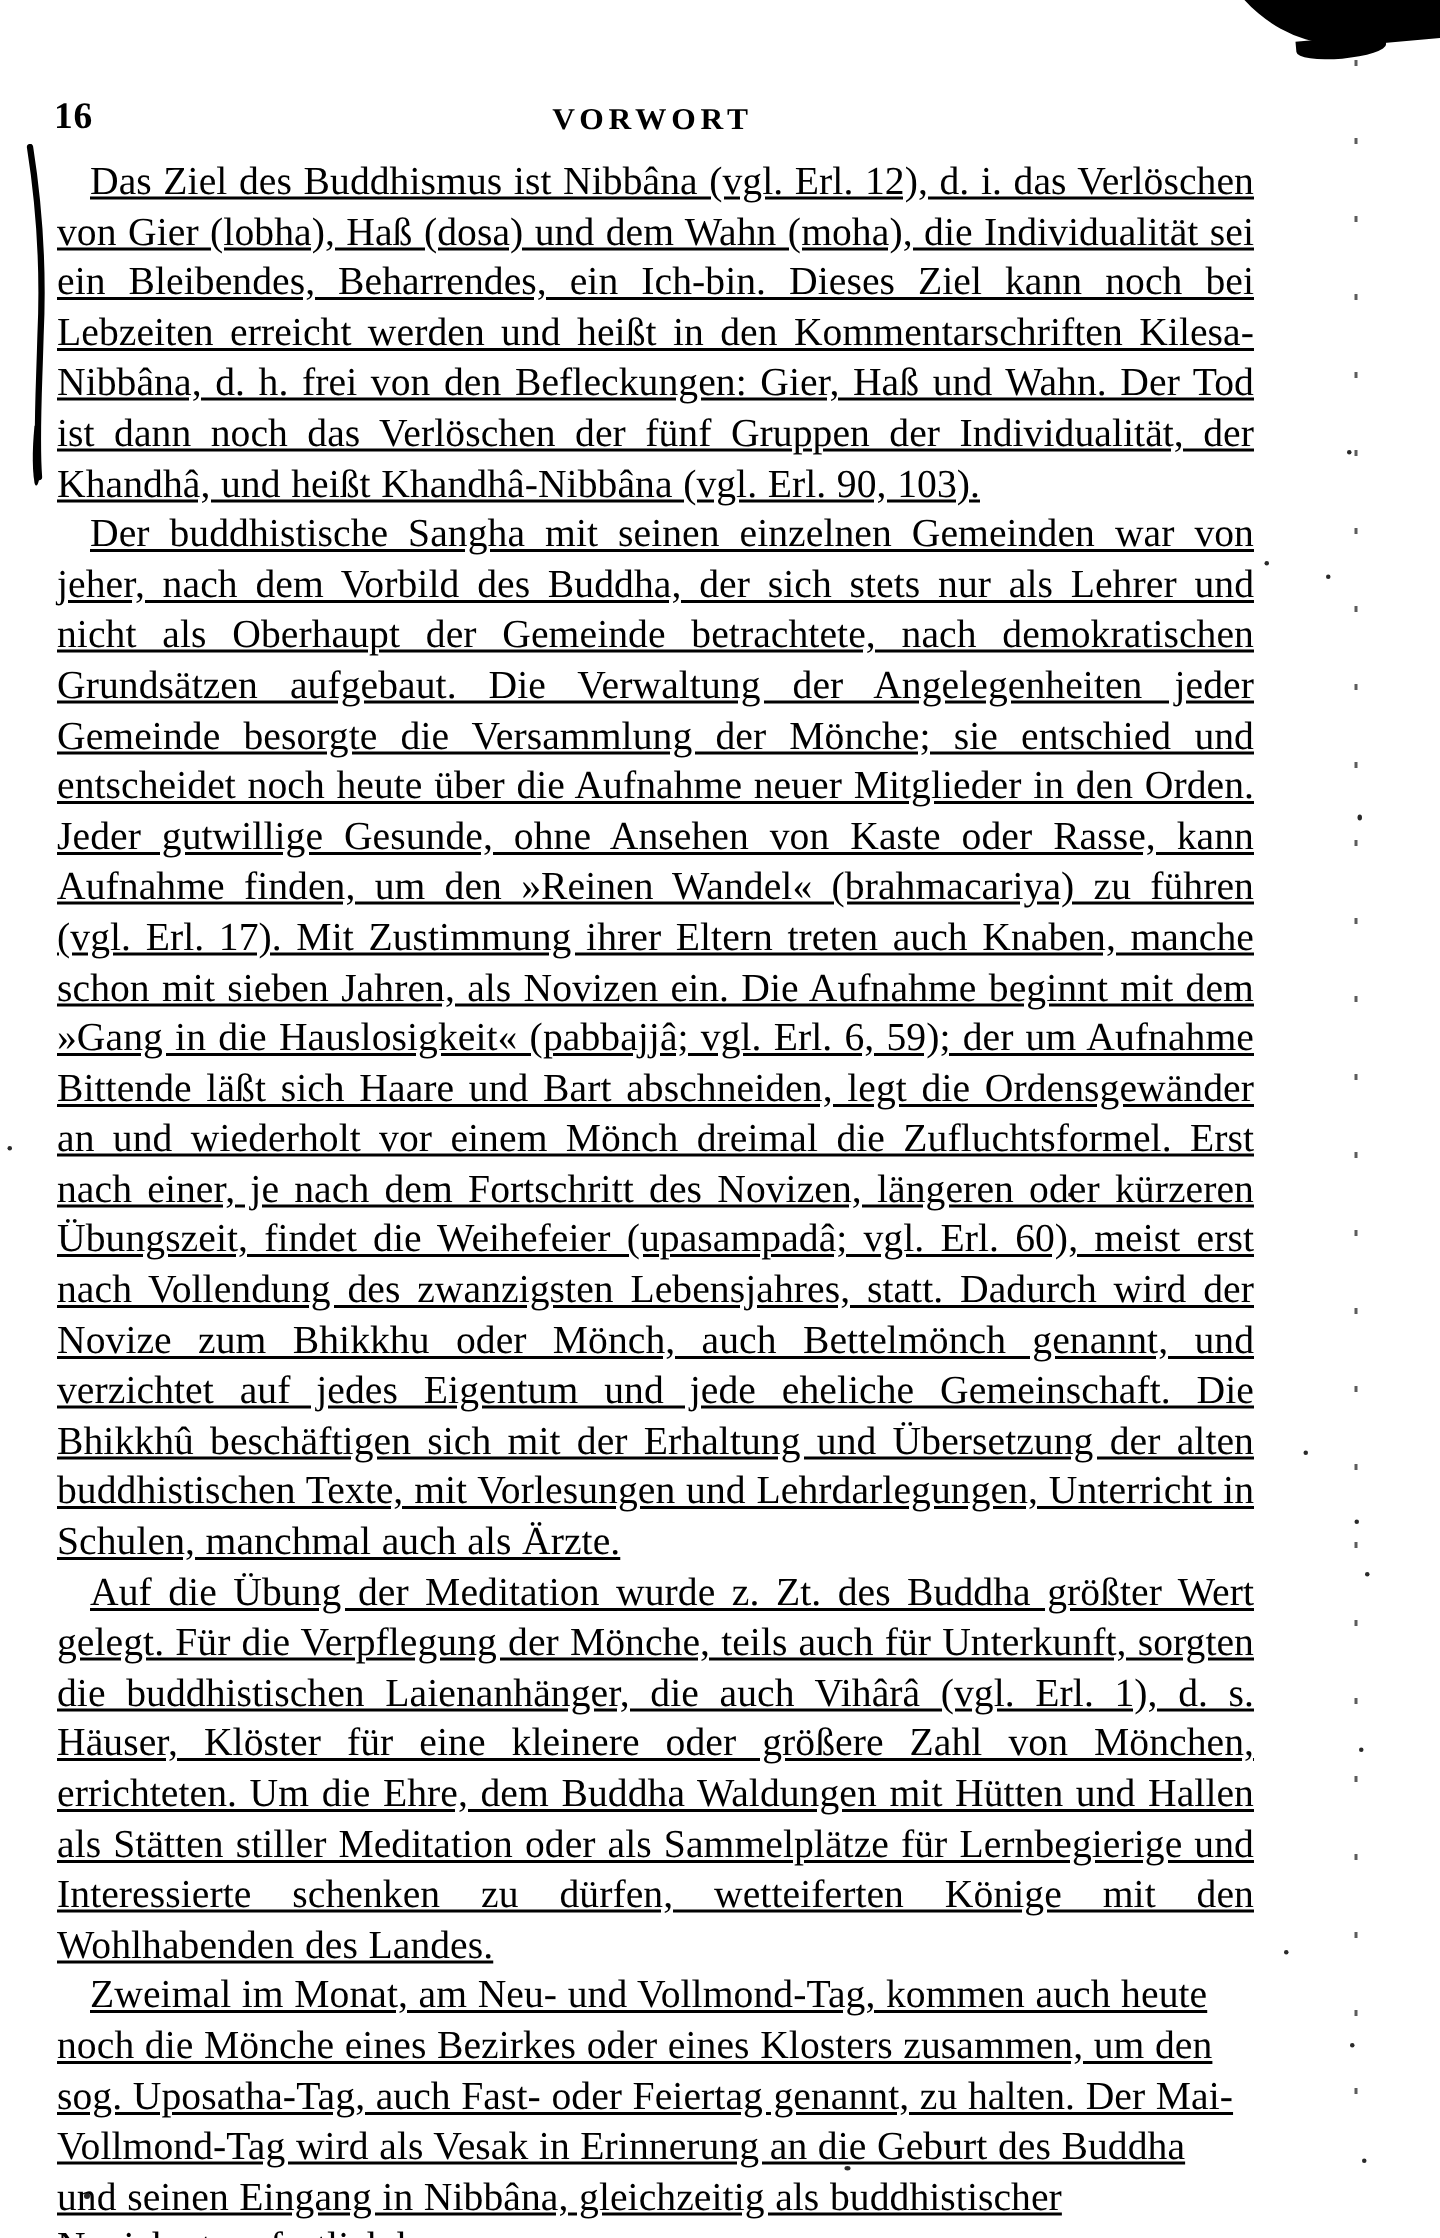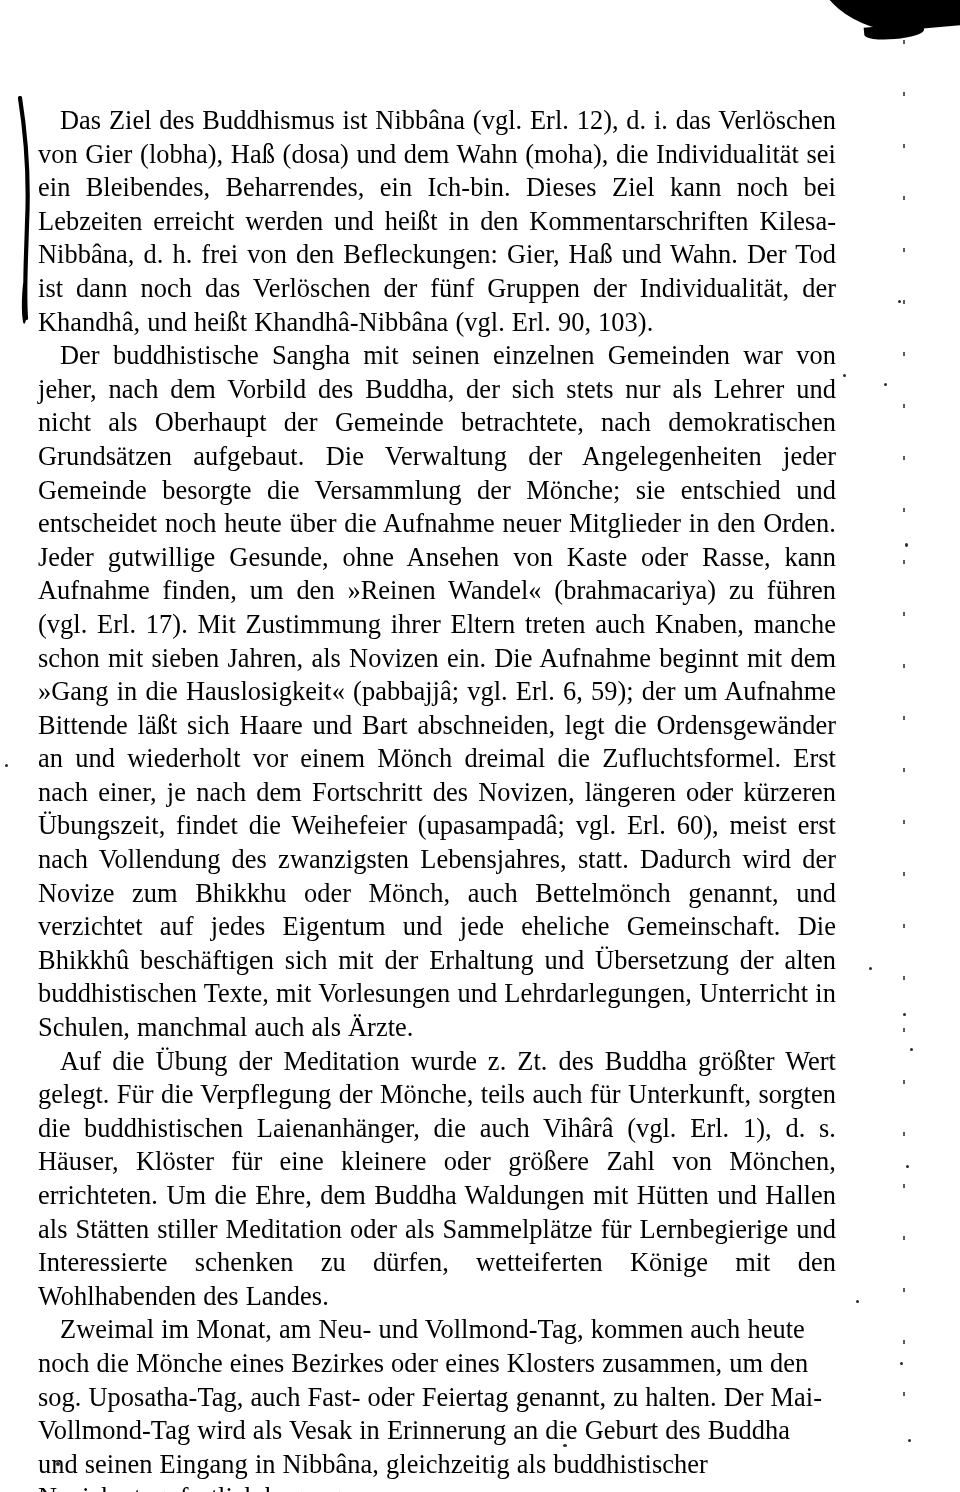--- a/index.html
+++ b/index.html
@@ -106,20 +106,21 @@
     font-size: 26.4px;
     line-height: 33.6px;
     text-align: justify;
     text-justify: inter-word;
     letter-spacing: 0.05px;
     word-spacing: 0.4px;
   }
   #body-text p {
     margin: 0;
     text-indent: 22px;
+    text-decoration: underline;
   }
   #body-text p:last-child {
     text-align: left;
   }
   
   #body-text p {
     text-align-last: left;
   }
 </style>
 </head>
@@ -146,20 +147,24 @@
   <div class="speck" style="left:563px; top:1444px; width:4px; height:3px;"></div>
   <div class="speck" style="left:56px;  top:1462px; width:4px; height:4px;"></div>
   <div class="speck" style="left:712px; top:795px; width:3px; height:3px;"></div>
   <div class="speck" style="left:856px; top:1300px; width:3px; height:3px;"></div>
 
   <svg id="margin-mark" viewBox="0 0 40 232">
     <path d="M14 2 C20 40, 23 86, 21 128 C20 166, 18 196, 20 222" stroke="#000000" stroke-width="4.2" fill="none" stroke-linecap="round"></path>
     <path d="M19 186 C21 200, 21 212, 20 224 C19 228, 18 229, 17 226 C15 214, 16 198, 17 188 Z" fill="#000000"></path>
   </svg>
 
+  <div id="running-head">
+    <div id="folio">16</div>
+    <div id="head-title">VORWORT</div>
+  </div>
 
   <div id="body-text">
     <p>Das Ziel des Buddhismus ist Nibbâna (vgl. Erl. 12), d. i. das Verlöschen von Gier (lobha), Haß (dosa) und dem Wahn (moha), die Individualität sei ein Bleibendes, Beharrendes, ein Ich-bin. Dieses Ziel kann noch bei Lebzeiten erreicht werden und heißt in den Kommentarschriften Kilesa-Nibbâna, d. h. frei von den Befleckungen: Gier, Haß und Wahn. Der Tod ist dann noch das Verlöschen der fünf Gruppen der Individualität, der Khandhâ, und heißt Khandhâ-Nibbâna (vgl. Erl. 90, 103).</p>
     <p>Der buddhistische Sangha mit seinen einzelnen Gemeinden war von jeher, nach dem Vorbild des Buddha, der sich stets nur als Lehrer und nicht als Oberhaupt der Gemeinde betrachtete, nach demokratischen Grundsätzen aufgebaut. Die Verwaltung der Angelegenheiten jeder Gemeinde besorgte die Versammlung der Mönche; sie entschied und entscheidet noch heute über die Aufnahme neuer Mitglieder in den Orden. Jeder gutwillige Gesunde, ohne Ansehen von Kaste oder Rasse, kann Aufnahme finden, um den »Reinen Wandel« (brahmacariya) zu führen (vgl. Erl. 17). Mit Zustimmung ihrer Eltern treten auch Knaben, manche schon mit sieben Jahren, als Novizen ein. Die Aufnahme beginnt mit dem »Gang in die Hauslosigkeit« (pabbajjâ; vgl. Erl. 6, 59); der um Aufnahme Bittende läßt sich Haare und Bart abschneiden, legt die Ordensgewänder an und wiederholt vor einem Mönch dreimal die Zufluchtsformel. Erst nach einer, je nach dem Fortschritt des Novizen, längeren oder kürzeren Übungszeit, findet die Weihefeier (upasampadâ; vgl. Erl. 60), meist erst nach Vollendung des zwanzigsten Lebensjahres, statt. Dadurch wird der Novize zum Bhikkhu oder Mönch, auch Bettelmönch genannt, und verzichtet auf jedes Eigentum und jede eheliche Gemeinschaft. Die Bhikkhû beschäftigen sich mit der Erhaltung und Übersetzung der alten buddhistischen Texte, mit Vorlesungen und Lehrdarlegungen, Unterricht in Schulen, manchmal auch als Ärzte.</p>
     <p>Auf die Übung der Meditation wurde z. Zt. des Buddha größter Wert gelegt. Für die Verpflegung der Mönche, teils auch für Unterkunft, sorgten die buddhistischen Laienanhänger, die auch Vihârâ (vgl. Erl. 1), d. s. Häuser, Klöster für eine kleinere oder größere Zahl von Mönchen, errichteten. Um die Ehre, dem Buddha Waldungen mit Hütten und Hallen als Stätten stiller Meditation oder als Sammelplätze für Lernbegierige und Interessierte schenken zu dürfen, wetteiferten Könige mit den Wohlhabenden des Landes.</p>
     <p>Zweimal im Monat, am Neu- und Vollmond-Tag, kommen auch heute noch die Mönche eines Bezirkes oder eines Klosters zusammen, um den sog. Uposatha-Tag, auch Fast- oder Feiertag genannt, zu halten. Der Mai-Vollmond-Tag wird als Vesak in Erinnerung an die Geburt des Buddha und seinen Eingang in Nibbâna, gleichzeitig als buddhistischer Neujahrstag, festlich begangen.</p>
   </div>
 
 </div>
 

